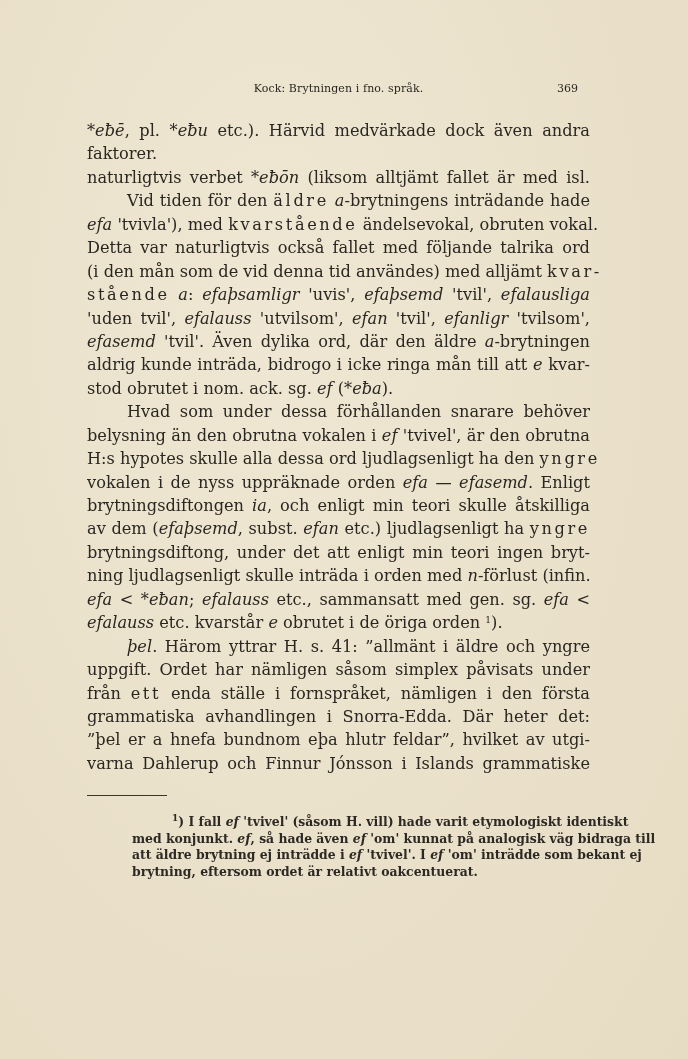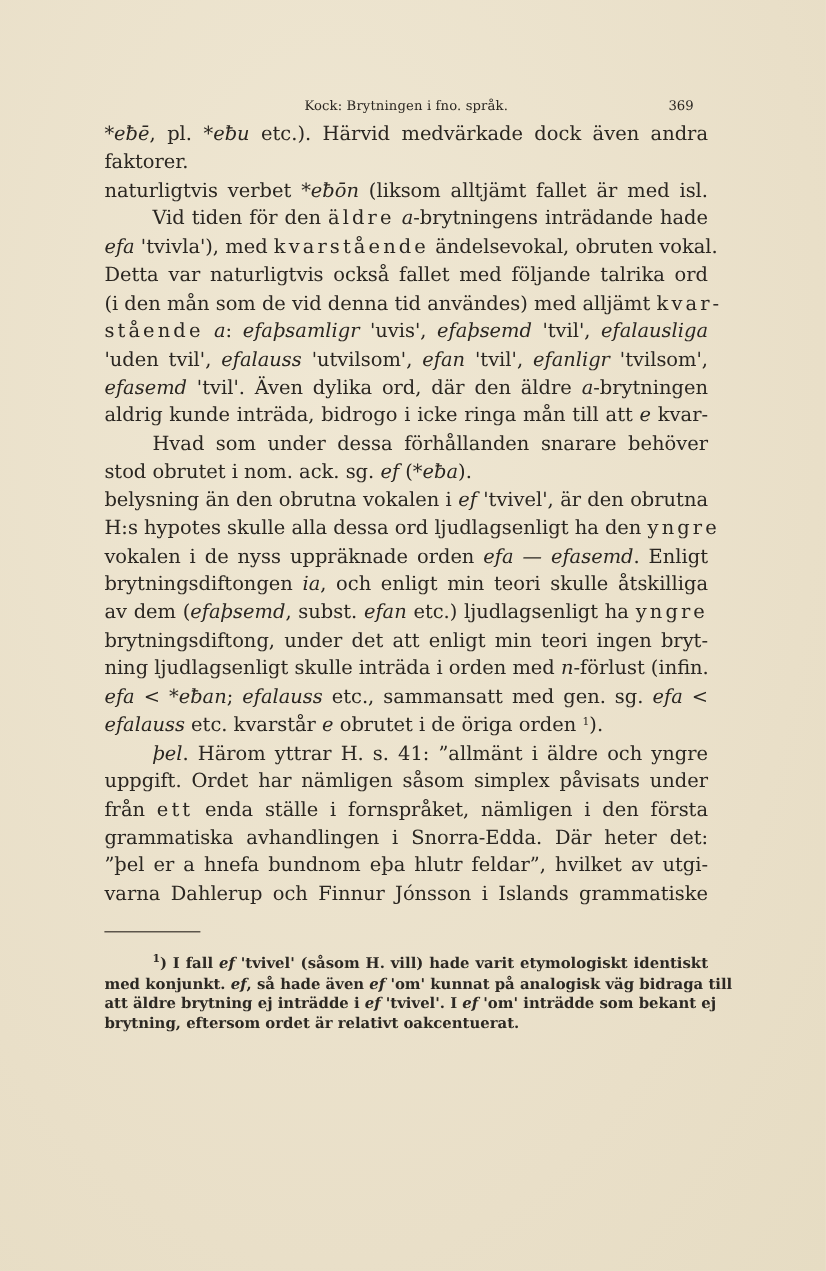--- a/index.html
+++ b/index.html
@@ -34,20 +34,21 @@
       right: 0;
       text-align: center;
       letter-spacing: 0.1px;
     }
     .page-number {
       position: absolute;
       right: 12px;
       top: 0;
     }
     .body-text {
+      margin-top: 19px;
       font-size: 16.2px;
       line-height: 23.45px;
     }
     .line {
       display: block;
       white-space: nowrap;
       text-align: justify;
       text-align-last: justify;
       height: 23.45px;
     }
@@ -71,20 +72,21 @@
     }
     .footnotes {
       margin-top: 18px;
       font-size: 12.4px;
       line-height: 16.5px;
       font-weight: bold;
       color: #2c2823;
     }
     .footnotes .line {
       height: 16.5px;
+      margin-left: 45px;
     }
     .fn-indent {
       padding-left: 40px;
     }
     sup {
       font-size: 9px;
       vertical-align: 5px;
       line-height: 0;
     }
   </style>
@@ -115,23 +117,23 @@
     <span class="line"><span>(i den mån som de vid denna tid användes) med alljämt </span><span class="sp">kvar-</span></span>
 
     <span class="line"><span class="sp">stående</span><span> </span><i>a</i><span>: </span><i>efaþsamligr</i><span> 'uvis', </span><i>efaþsemd</i><span> 'tvil', </span><i>efalausliga</i></span>
 
     <span class="line"><span>'uden tvil', </span><i>efalauss</i><span> 'utvilsom', </span><i>efan</i><span> 'tvil', </span><i>efanligr</i><span> 'tvilsom',</span></span>
 
     <span class="line"><i>efasemd</i><span> 'tvil'. Även dylika ord, där den äldre </span><i>a</i><span>-brytningen</span></span>
 
     <span class="line"><span>aldrig kunde inträda, bidrogo i icke ringa mån till att </span><i>e</i><span> kvar-</span></span>
 
+    <span class="line last"><span>stod obrutet i nom. ack. sg. </span><i>ef</i><span> (</span><i>*eƀa</i><span>).</span></span>
+
     <span class="line indent"><span>Hvad som under dessa förhållanden snarare behöver</span></span>
-
-    <span class="line last"><span>stod obrutet i nom. ack. sg. </span><i>ef</i><span> (</span><i>*eƀa</i><span>).</span></span>
 
     <span class="line"><span>belysning än den obrutna vokalen i </span><i>ef</i><span> 'tvivel', är den obrutna</span></span>
 
     <span class="line"><span>H:s hypotes skulle alla dessa ord ljudlagsenligt ha den </span><span class="sp">yngre</span></span>
 
     <span class="line"><span>vokalen i de nyss uppräknade orden </span><i>efa — efasemd</i><span>. Enligt</span></span>
 
     <span class="line"><span>brytningsdiftongen </span><i>ia</i><span>, och enligt min teori skulle åtskilliga</span></span>
 
     <span class="line"><span>av dem (</span><i>efaþsemd</i><span>, subst. </span><i>efan</i><span> etc.) ljudlagsenligt ha </span><span class="sp">yngre</span></span>

